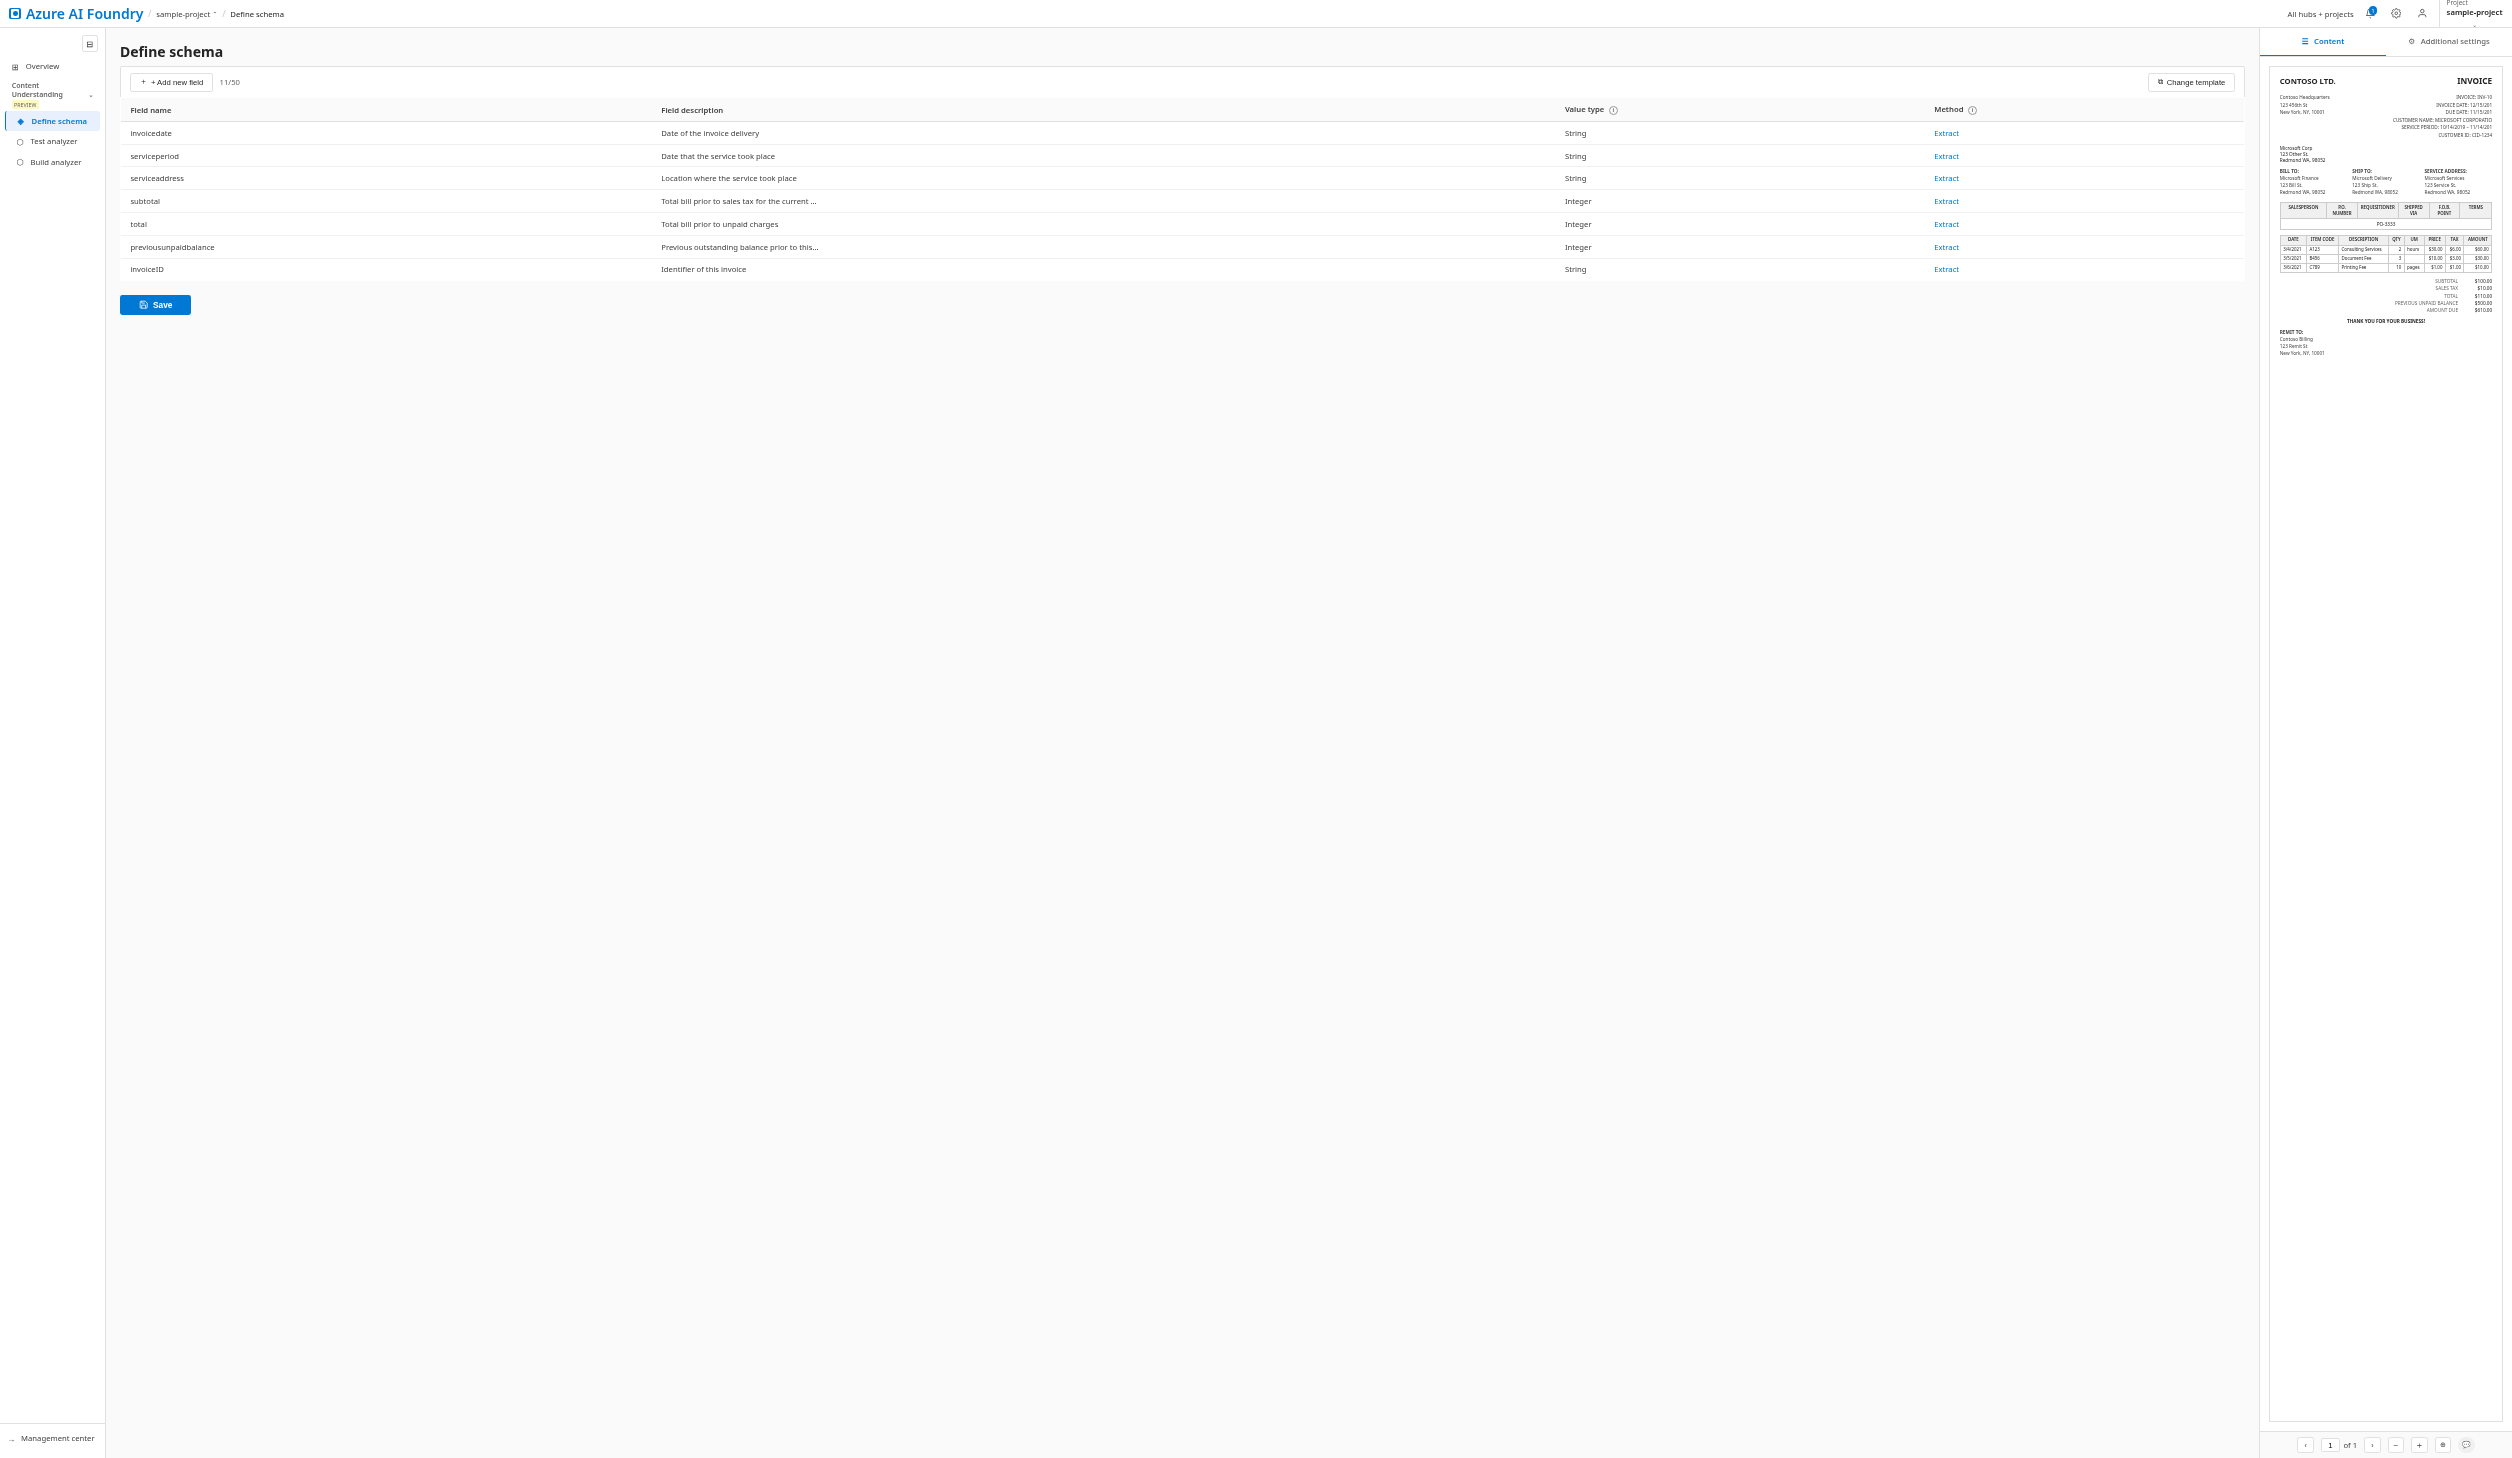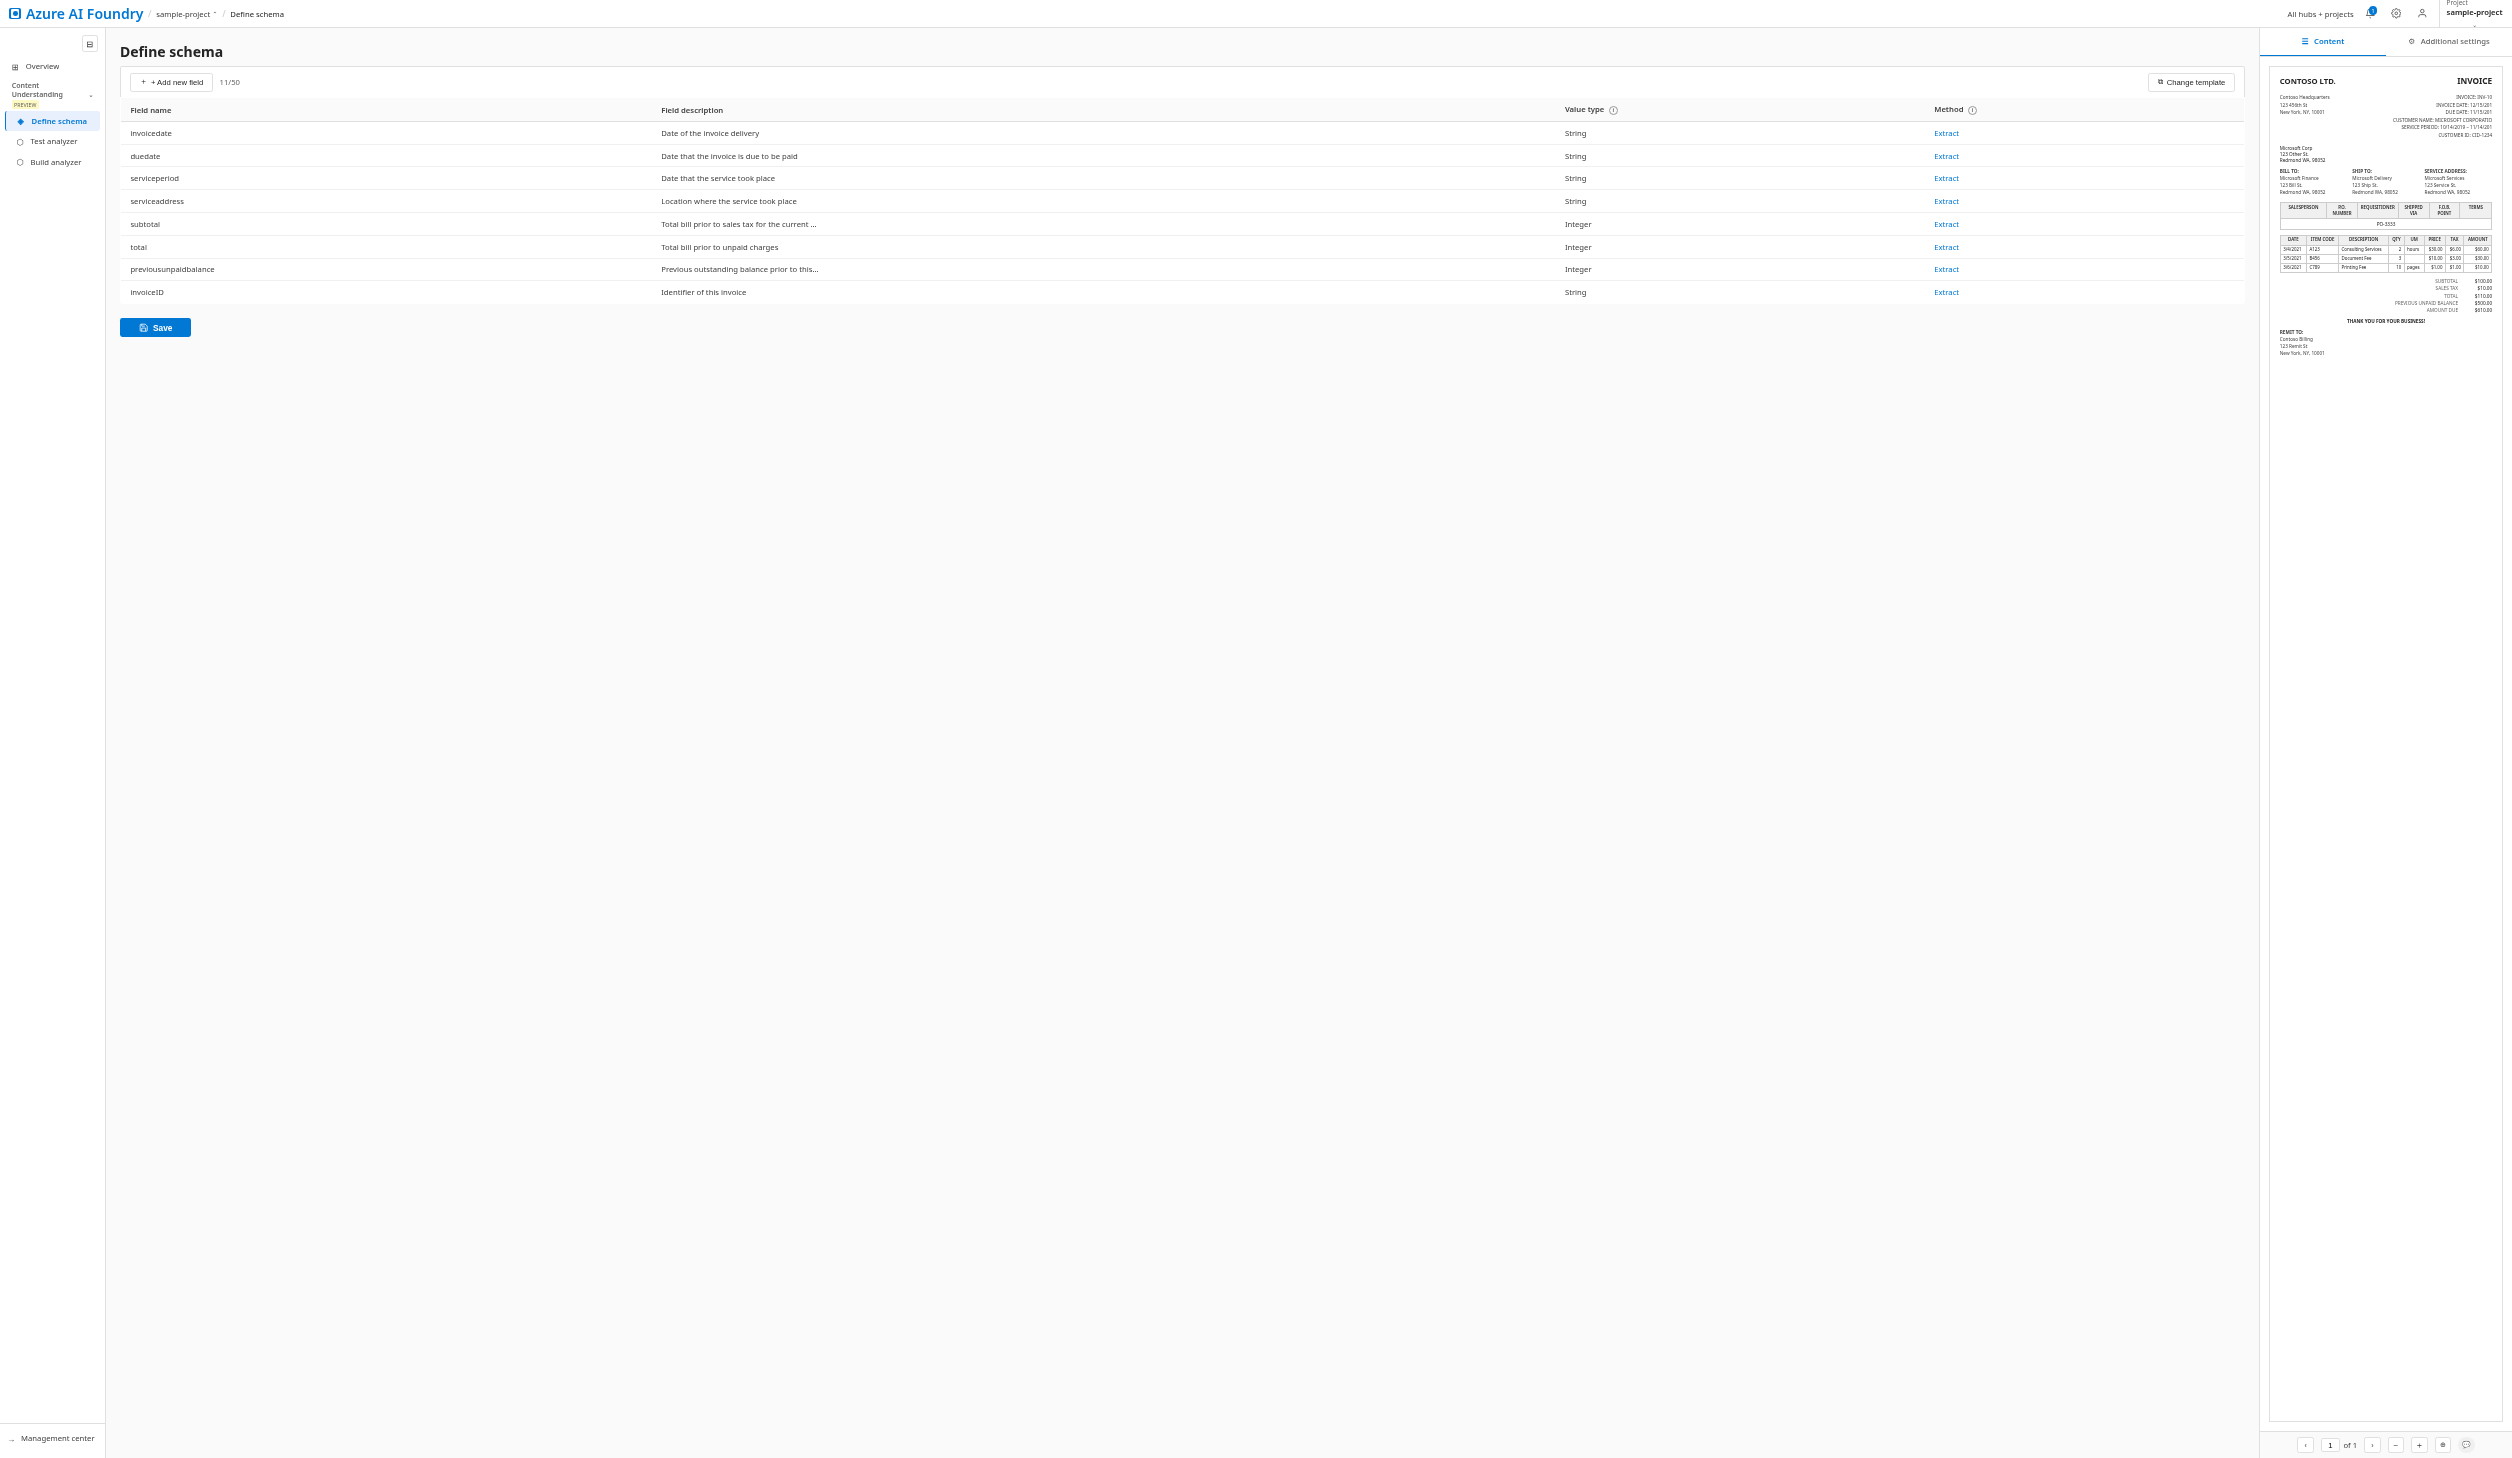--- a/index.html
+++ b/index.html
@@ -263,26 +263,20 @@
           </tr>
         </thead>
         <tbody id="table-body">
         <tr>
       <td>invoicedate</td>
       <td>Date of the invoice delivery</td>
       <td>String</td>
       <td><a class="extract-link">Extract</a></td>
     </tr>
             <tr>
-      <td>duedate</td>
-      <td>Date that the invoice is due to be paid</td>
-      <td>String</td>
-      <td><a class="extract-link">Extract</a></td>
-    </tr>
-            <tr>
       <td>serviceperiod</td>
       <td>Date that the service took place</td>
       <td>String</td>
       <td><a class="extract-link">Extract</a></td>
     </tr>
             <tr>
       <td>serviceaddress</td>
       <td>Location where the service took place</td>
       <td>String</td>
       <td><a class="extract-link">Extract</a></td>

